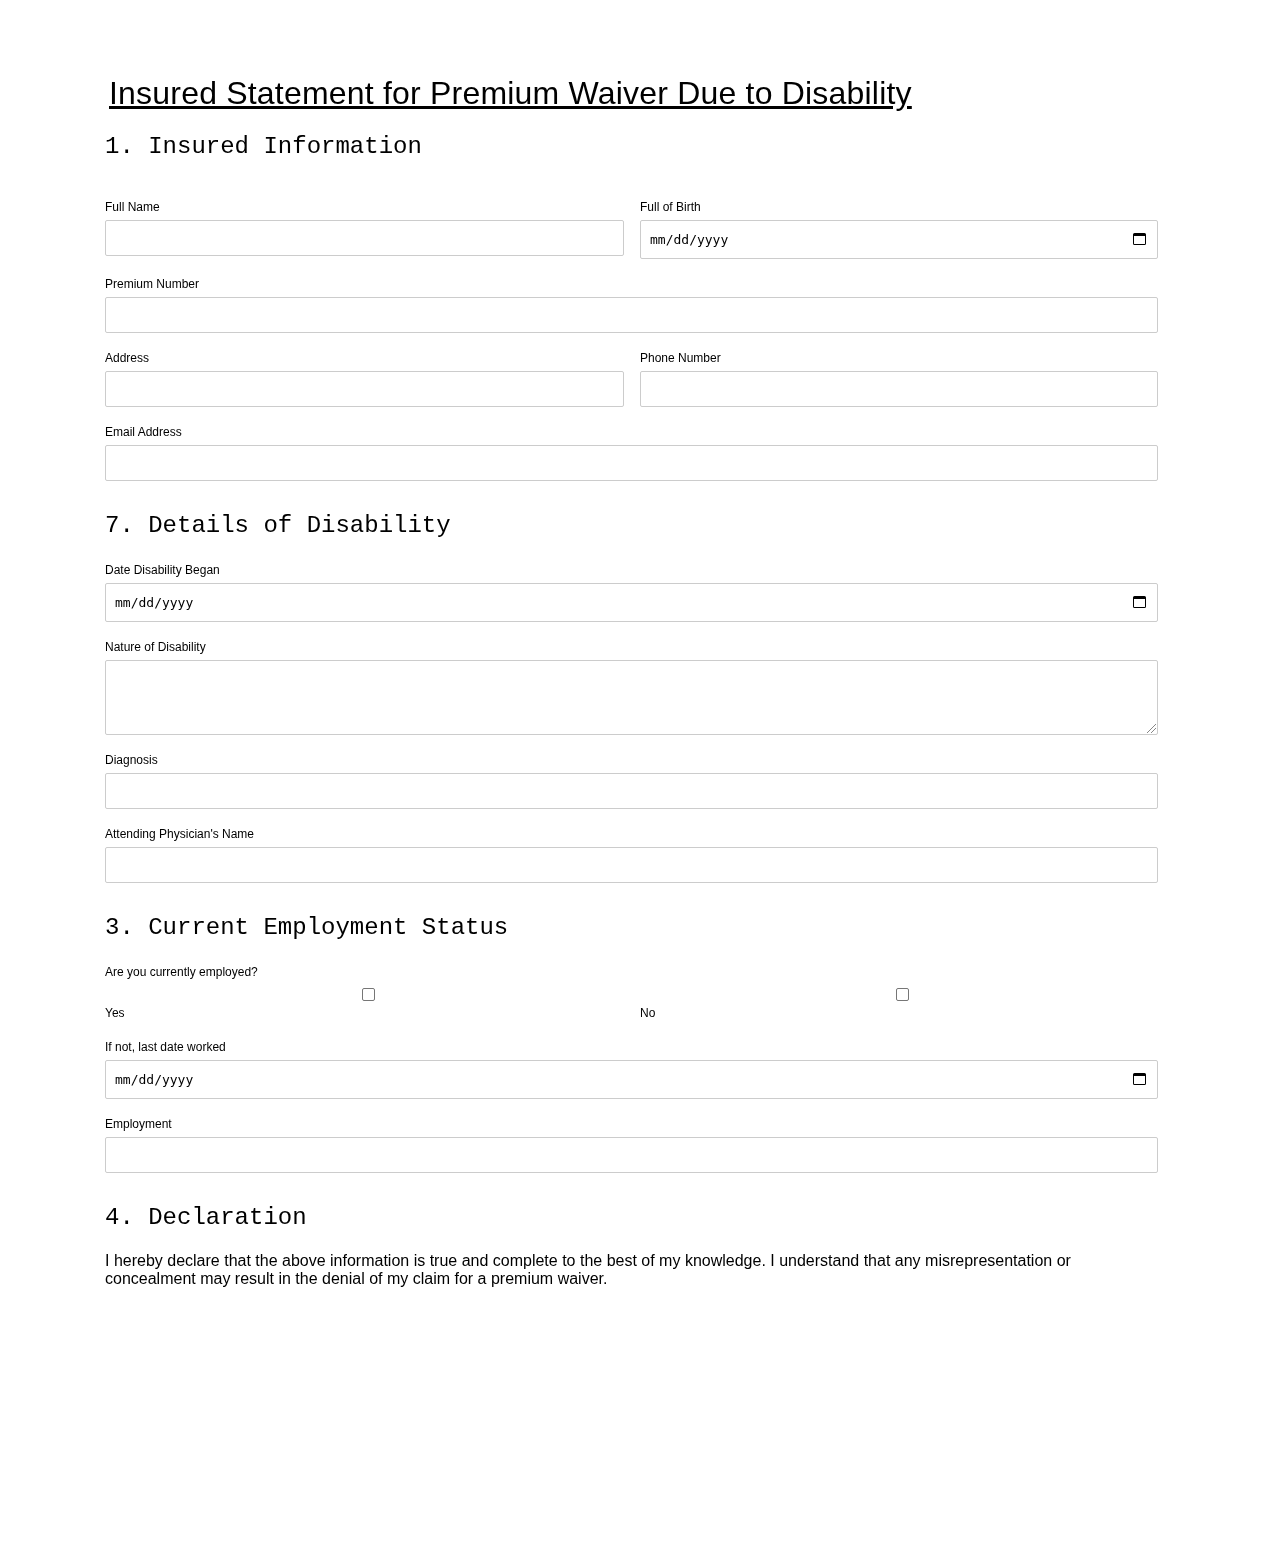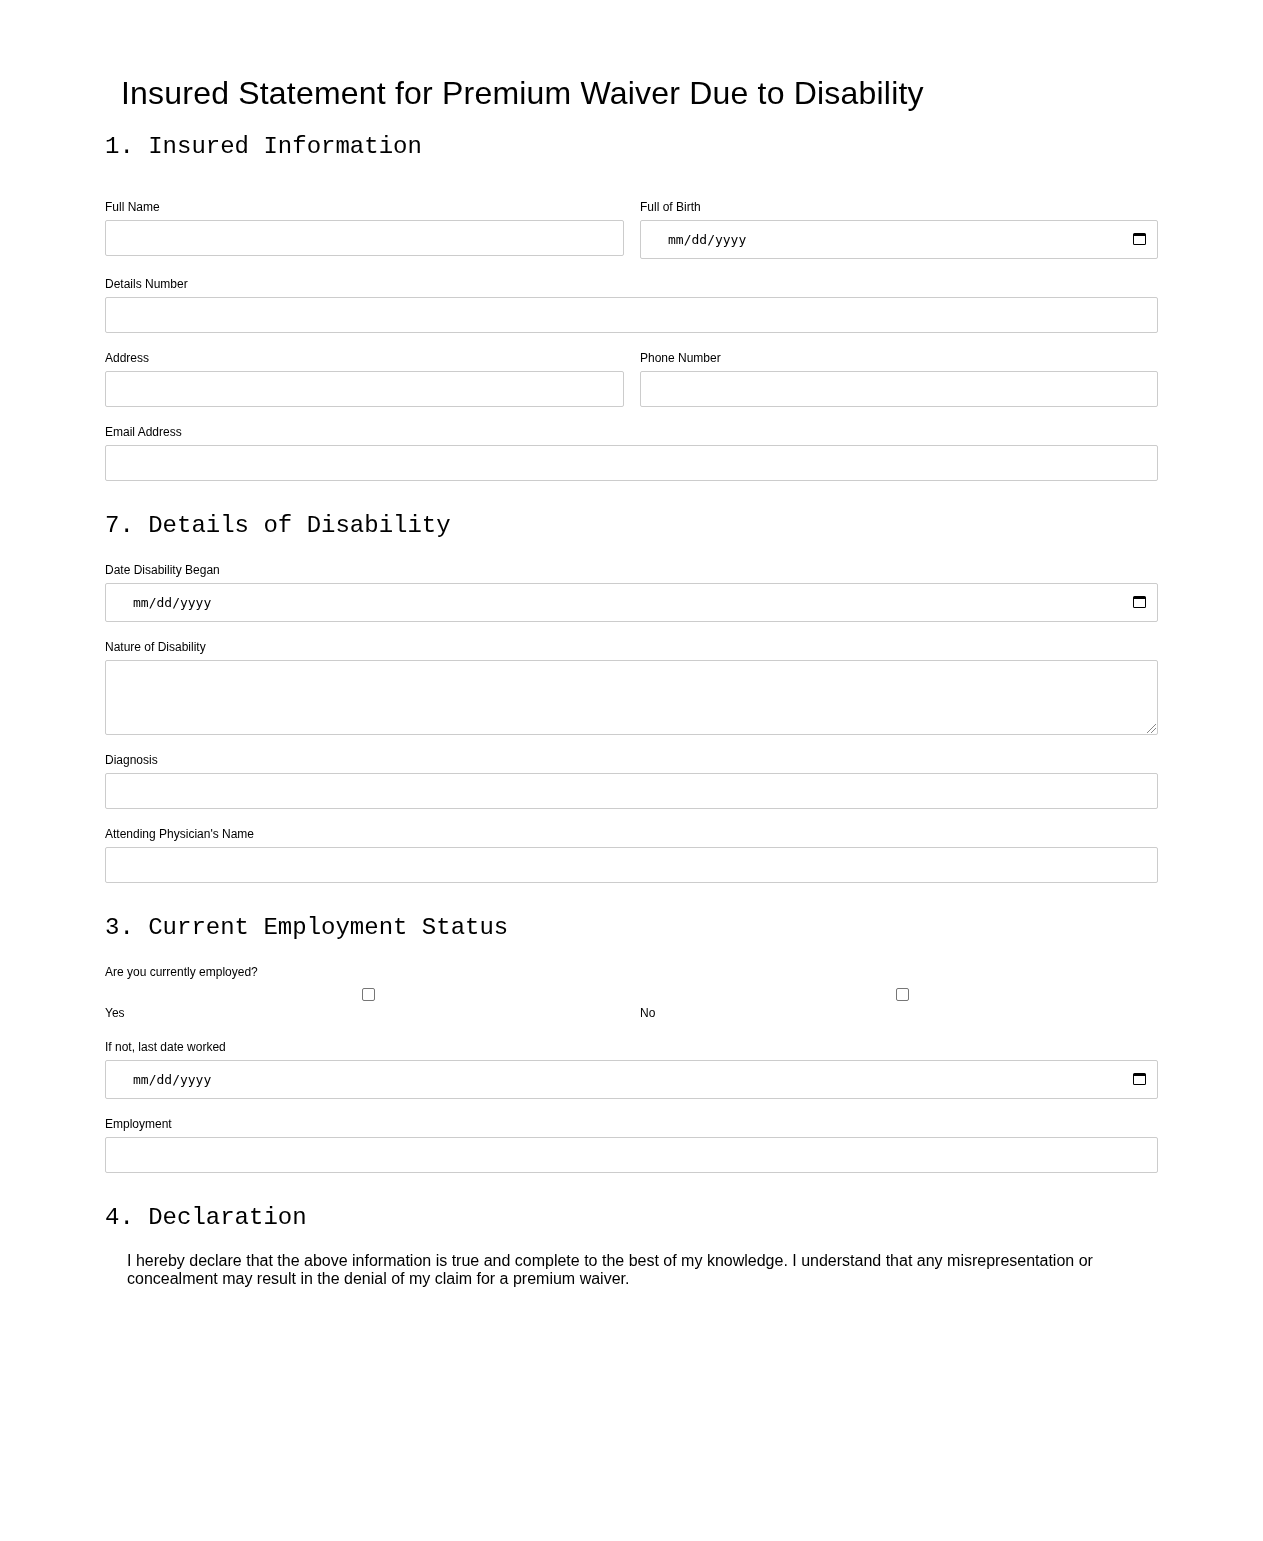--- a/index.html
+++ b/index.html
@@ -15,23 +15,24 @@
     left: 105px;
     top: 0;
     width: 1053px;
   }
   h1 {
     font-weight: normal;
     font-size: 32px;
     margin: 0;
     position: absolute;
     top: 75px;
-    left: 16px;
+    left: 4px;
     white-space: nowrap;
     letter-spacing: 0.2px;
+    text-decoration: underline;
   }
   h2 {
     font-weight: normal;
     font-size: 24px;
     margin: 0;
     position: absolute;
     left: 0;
     white-space: nowrap;
     font-family: Liberation Mono, monospace;
   }
@@ -47,21 +48,21 @@
     box-sizing: border-box;
     border: 1px solid #cccccc;
     border-radius: 2px;
     background: #fff;
     height: 36px;
   }
   .field.date {
     height: 39px;
     display: flex;
     align-items: center;
-    padding-left: 27px;
+    padding-left: 9px;
     font-family: "DejaVu Sans Mono", monospace;
     font-size: 13px;
     color: #000;
   }
   .field.date .cal {
     position: absolute;
     right: 11px;
     top: 12px;
     width: 13px;
     height: 12px;
@@ -92,42 +93,41 @@
     border-radius: 2px;
     background: #fff;
   }
   .declaration {
     position: absolute;
     left: 0;
     top: 1252px;
     width: 1000px;
     font-size: 16px;
     line-height: 18px;
-    margin-left: 22px;
   }
 </style>
 </head>
 <body>
 
 <div class="page">
 
   <h1>Insured Statement for Premium Waiver Due to Disability</h1>
 
   <h2 style="top:133px">1. Insured Information</h2>
 
   <div class="label" style="top:198px">Full Name</div>
   <div class="field half-l" style="top:220px"></div>
 
   <div class="label" style="top:198px; left:535px">Full of Birth</div>
   <div class="field date half-r" style="top:220px">
     <span>mm/dd/yyyy</span>
     <span class="cal"></span>
   </div>
 
-  <div class="label" style="top:275px">Details Number</div>
+  <div class="label" style="top:275px">Premium Number</div>
   <div class="field full" style="top:297px"></div>
 
   <div class="label" style="top:349px">Address</div>
   <div class="field half-l" style="top:371px"></div>
 
   <div class="label" style="top:349px; left:535px">Phone Number</div>
   <div class="field half-r" style="top:371px"></div>
 
   <div class="label" style="top:423px">Email Address</div>
   <div class="field full" style="top:445px"></div>

